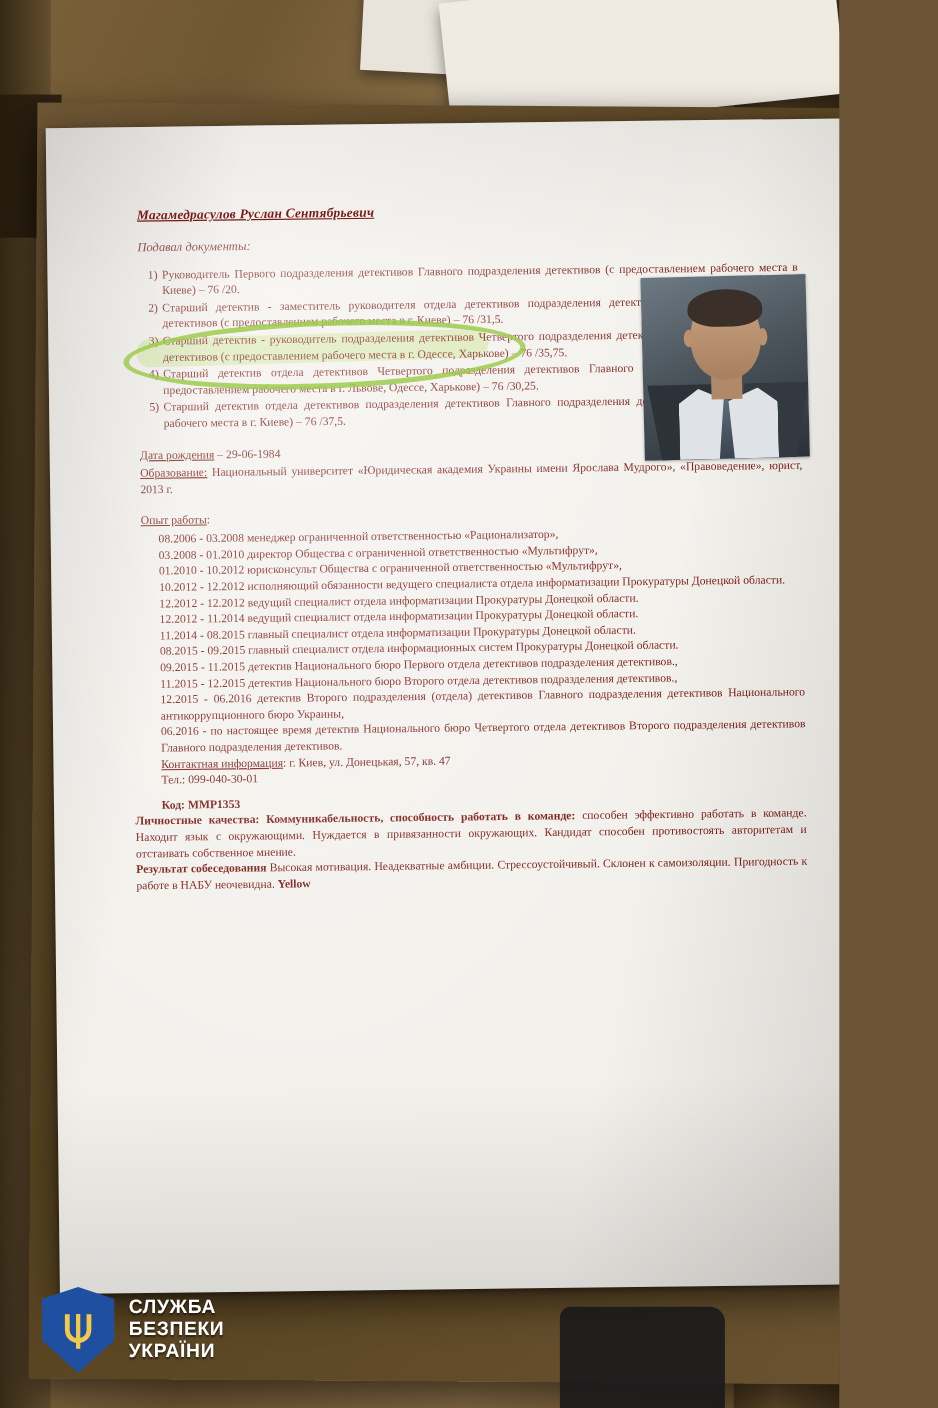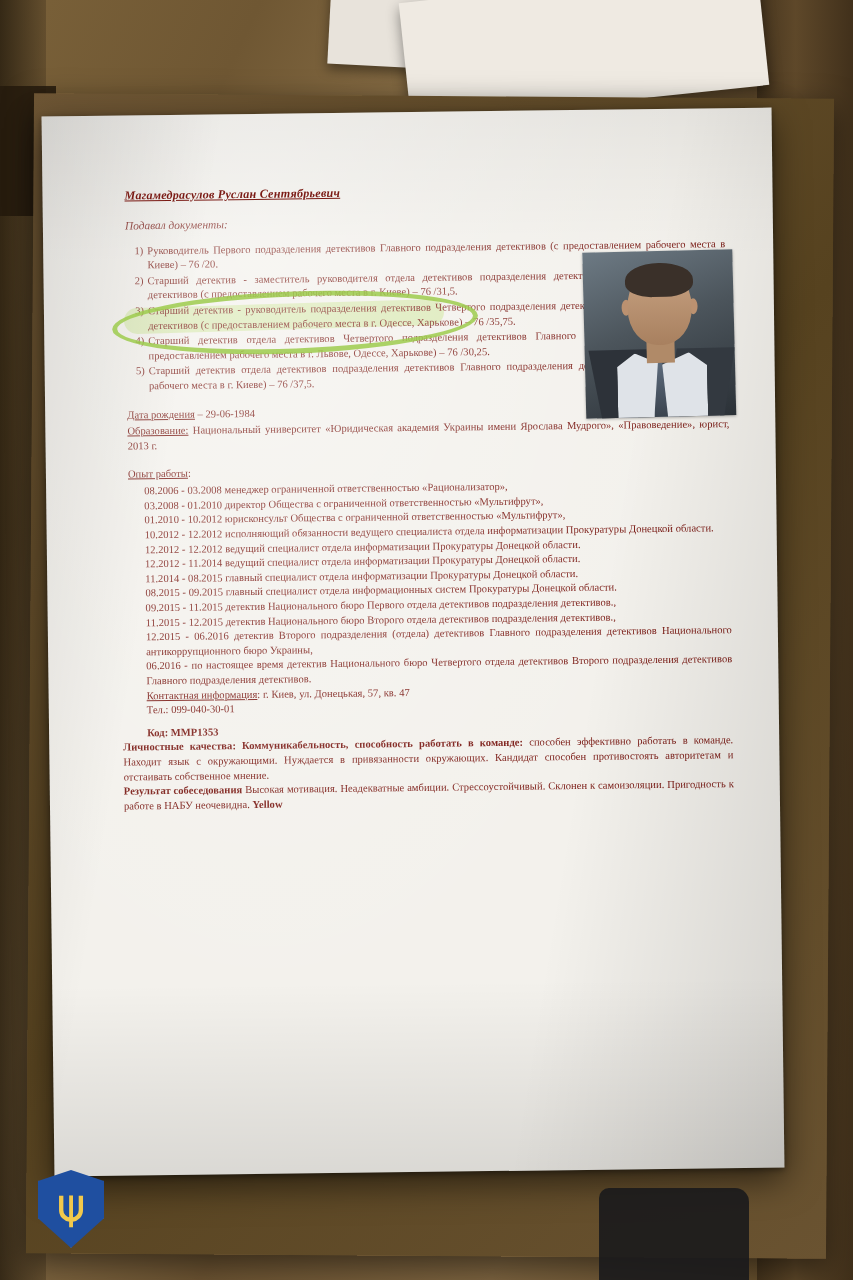--- a/index.html
+++ b/index.html
@@ -8,21 +8,21 @@
   }
   body {
     width: 853px;
     height: 1280px;
     overflow: hidden;
     font-family: "Liberation Serif", serif;
     background: #6b5436;
   }
   .scene {
     position: relative;
-    width: 853px;
+    width: 763px;
     height: 1280px;
     background:
       linear-gradient(115deg, #7a6139 0%, #6f5733 18%, #8a7048 35%, #6a5231 55%, #7d6440 75%, #5d4726 100%);
     overflow: hidden;
   }
   .desk-right {
     position: absolute;
     right: 0;
     top: 0;
     width: 96px;
@@ -417,15 +417,20 @@
     <div class="page-shade"></div>
   </div>
 
   <div class="dark-obj"></div>
 
   <div class="sbu">
     <div class="sbu-emblem">
       <div class="shield"></div>
       <div class="tryzub">⍦</div>
     </div>
+    <div class="sbu-text">
+      <div>СЛУЖБА</div>
+      <div>БЕЗПЕКИ</div>
+      <div>УКРАЇНИ</div>
+    </div>
   </div>
 
 </div>
 
 </body></html>

